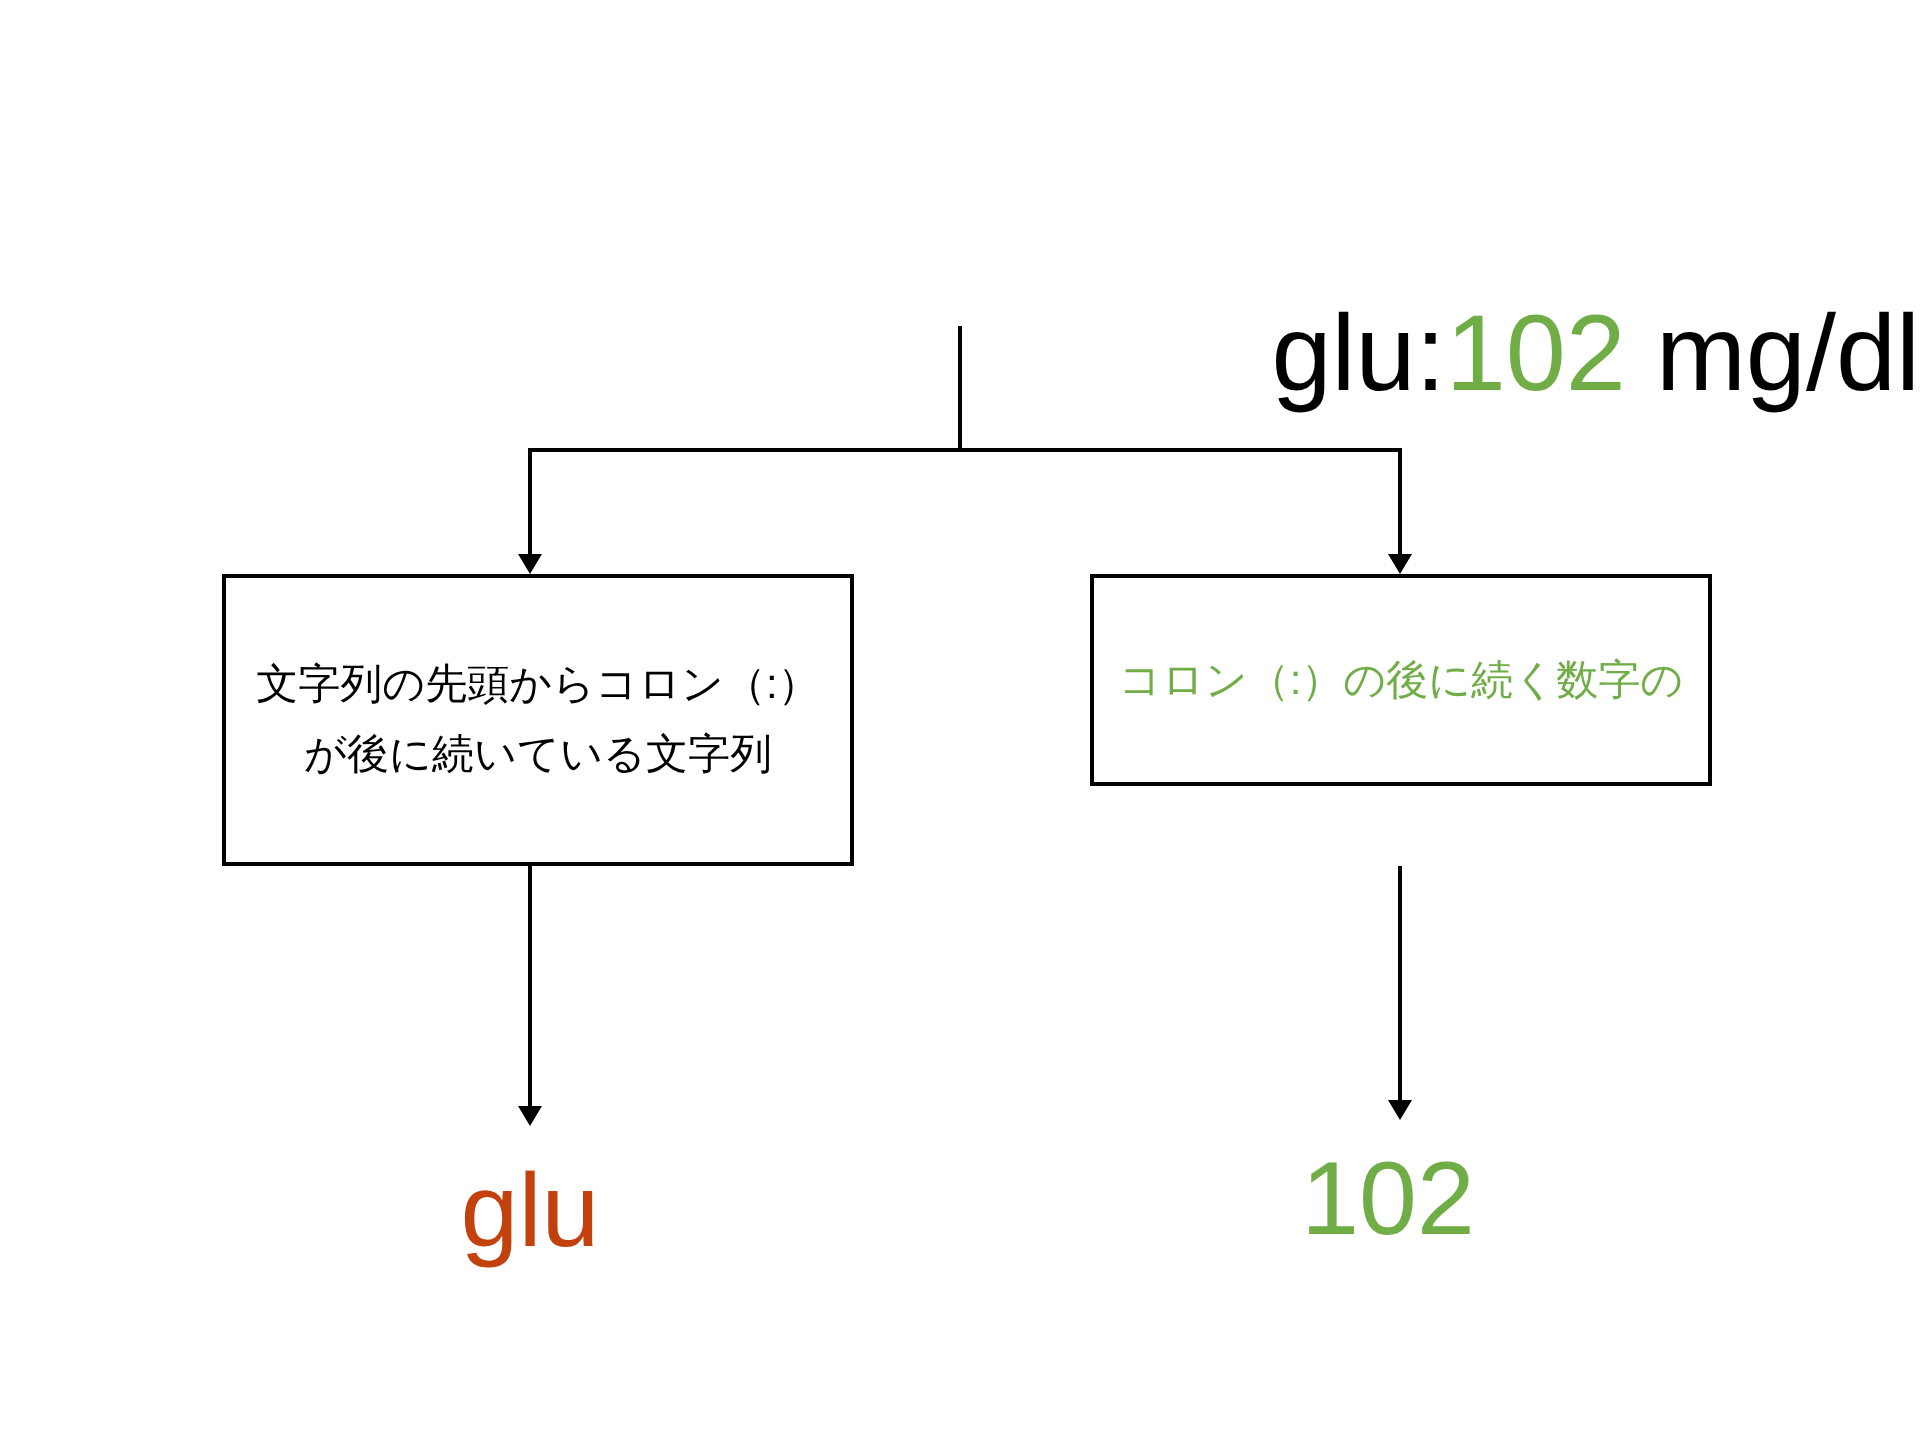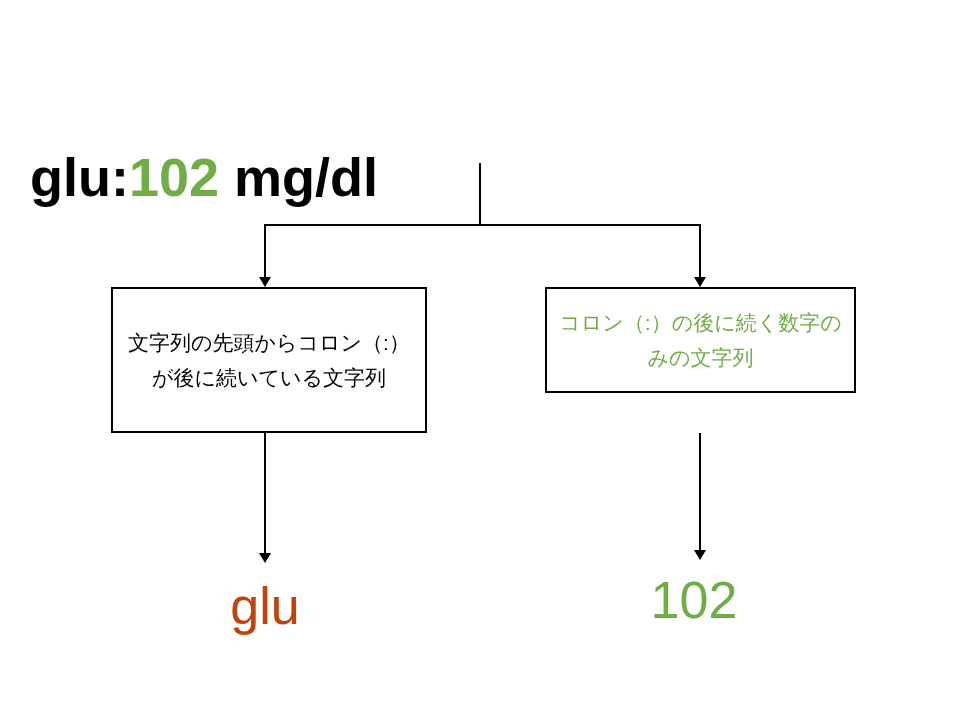--- a/index.html
+++ b/index.html
@@ -15,23 +15,23 @@
     font-family: "Liberation Sans", "DejaVu Sans", sans-serif;
     color: #000000;
   }
   .abs { position: absolute; }
 
   
   .title {
     left: 0;
     top: 84px;
     width: 960px;
-    text-align: left;
+    text-align: right;
     font-size: 54px;
-    font-weight: 700;
+    font-weight: 400;
     letter-spacing: 0px;
     white-space: pre;
   }
   .green { color: #70AD47; }
 
   
   .vline {
     width: 2px;
     background: #000000;
   }
@@ -91,21 +91,20 @@
 <div class="abs vline" style="left:699px; top:224px; height:54px;"></div>
 <div class="abs arrowhead-down" style="left:694px; top:277px;"></div>
 
 <div class="abs node-box box-left">
   <div>文字列の先頭からコロン（:）</div>
   <div>が後に続いている文字列</div>
 </div>
 
 <div class="abs node-box box-right">
   <div>コロン（:）の後に続く数字の</div>
-  <div>みの文字列</div>
 </div>
 
 <div class="abs vline" style="left:264px; top:433px; height:121px;"></div>
 <div class="abs arrowhead-down" style="left:259px; top:553px;"></div>
 
 <div class="abs vline" style="left:699px; top:433px; height:118px;"></div>
 <div class="abs arrowhead-down" style="left:694px; top:550px;"></div>
 
 <div class="abs result result-left">glu</div>
 <div class="abs result result-right">102</div>

